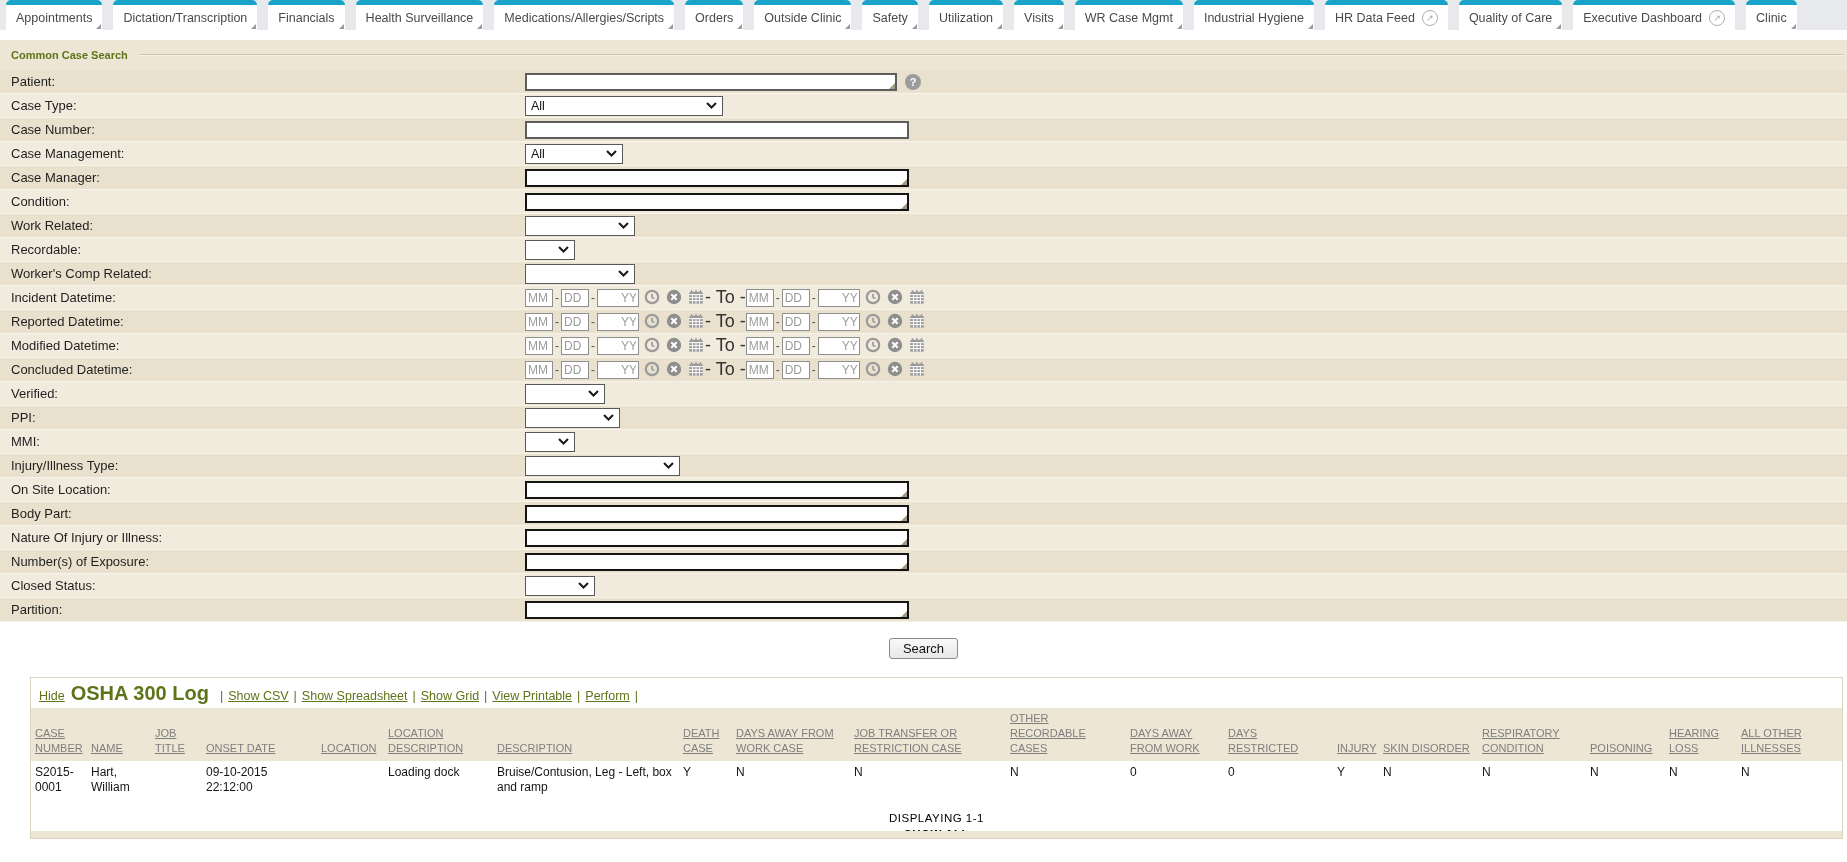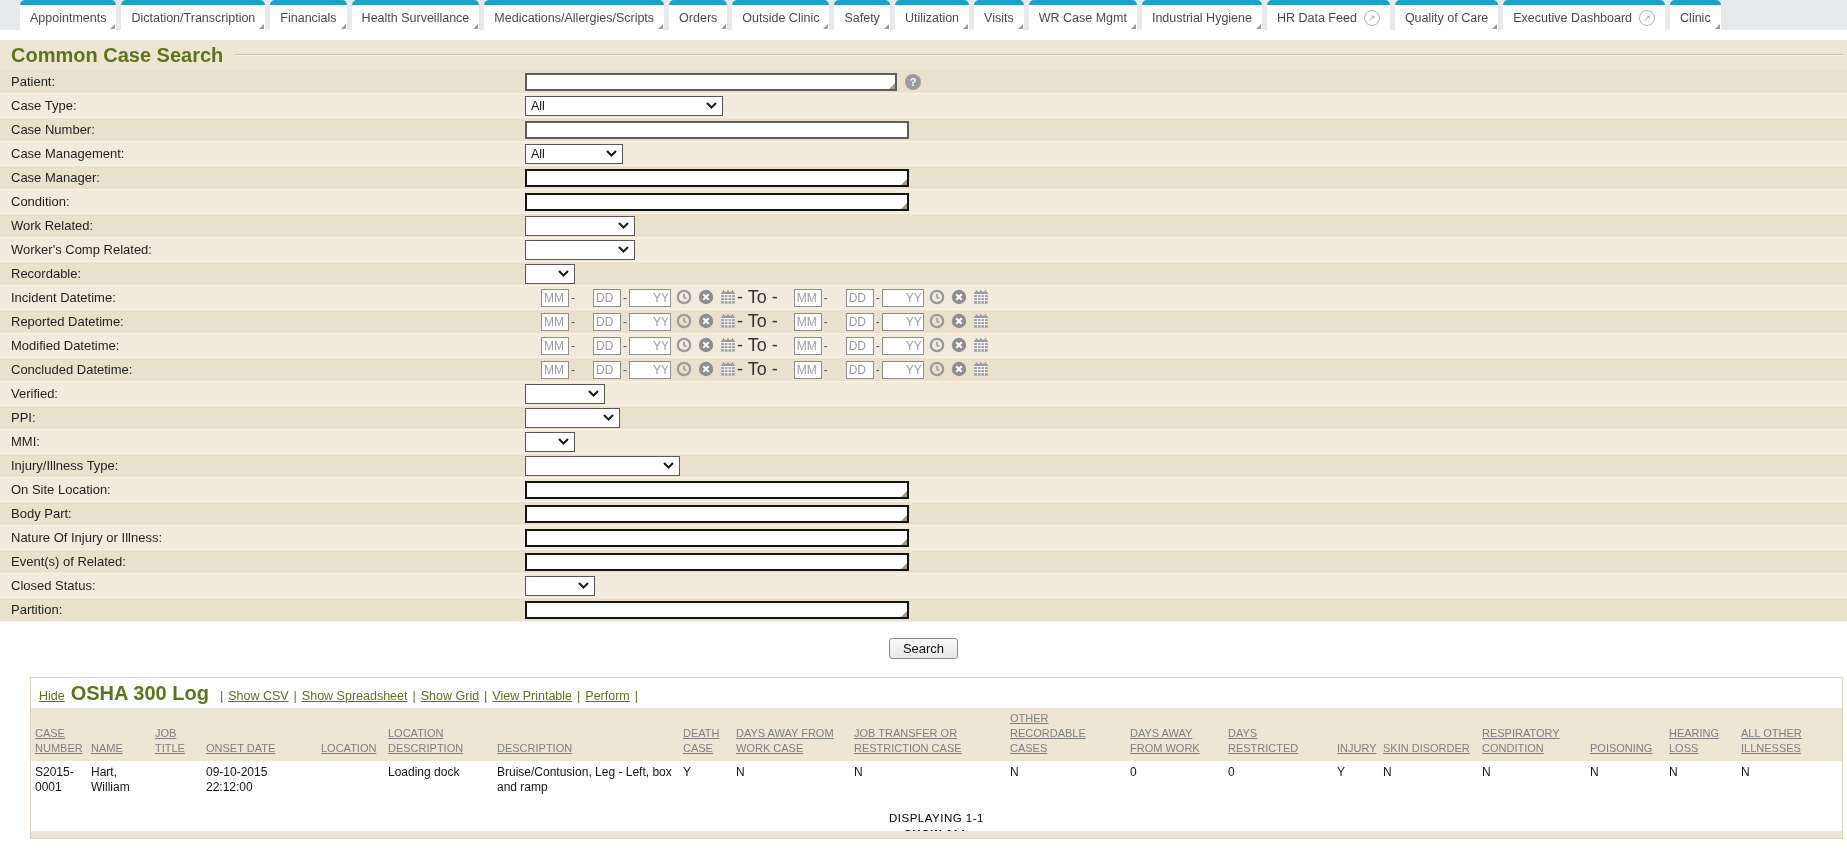--- a/index.html
+++ b/index.html
@@ -1,34 +1,34 @@
 <!DOCTYPE html>
 <html><head>
 <meta charset="utf-8">
 <style>
   * { box-sizing: border-box; margin: 0; padding: 0; }
   html,body { width:1847px; height:862px; overflow:hidden; background:#fff;
               font-family:"Liberation Sans", sans-serif; }
 
   
   .tabbar { background:#e8e9ed; height:30px; display:flex; align-items:flex-start;
-            padding-left:20px; gap:5px; white-space:nowrap; }
+            padding-left:6px; gap:11px; white-space:nowrap; }
   .tab { position:relative; background:#fff; border-top:5px solid #1aa3c9;
          border-radius:5px 5px 0 0; height:30px; display:flex; align-items:center;
          padding:0 10px; font-size:12.5px; color:#4a4a4a; cursor:pointer; }
   .tab .fold { position:absolute; right:1px; bottom:1px; width:0; height:0;
                border-left:5px solid transparent; border-bottom:5px solid #9b9b9b; }
   .tab .ext { display:inline-flex; align-items:center; justify-content:center;
               width:16px; height:16px; border:1px solid #b0b0b0; border-radius:50%;
               color:#a8a8a8; font-size:9px; margin-left:7px; background:#fff; }
 
   
   .form-area { margin-top:10px; }
   .legend-row { background:#ede6d5; height:30px; display:flex; align-items:center; padding-left:11px; }
-  .legend { color:#5e7419; font-weight:bold; font-size:20px; white-space:nowrap; }
+  .legend { color:#5e7419; font-weight:bold; font-size:11px; white-space:nowrap; }
   .legend-line { flex:1; height:2px; border-top:1px solid #c9c0a9; border-bottom:1px solid #f6f2e8;
                  margin:0 4px 0 12px; }
   .form-row { display:flex; align-items:center; height:24px; border-bottom:1px solid #f7f4ea;gap:20px; }
   .form-row:nth-child(odd) { background:#e9e1cd; }
   .form-row:nth-child(even){ background:#f1ebdd; }
   .flabel { width:505px; flex-shrink:0; padding-left:11px; font-size:13px; color:#1f1f1f; }
   .fctl { display:flex; align-items:center; }
   .ti { height:18px; border:2px solid #5d5d5d; background:#fff; font-size:12px; padding:0 3px; width:372px; }
   .ti.w2 { width:384px; }
   .ti.thick { border:2px solid #141414; width:384px; }
@@ -37,21 +37,21 @@
           border-left:6px solid transparent; border-bottom:6px solid #a39a85; }
   .sel { height:20px; background:#fff; border:1px solid #595959; display:inline-flex;
          align-items:center; justify-content:space-between; padding:0 5px;
          font-size:12.5px; color:#111; cursor:pointer; }
   .help { width:16px; height:16px; border-radius:50%; background:#9b9b9b; color:#fff;
           font-weight:bold; font-size:11px; display:inline-flex; align-items:center;
           justify-content:center; margin-left:8px; cursor:pointer; }
   .dgroup { display:inline-flex; align-items:center; gap:2px; }
   .df { height:18px; border:1px solid #8f8f8f; font-size:12px; padding:0 2px; color:#333; }
   .df::placeholder { color:#9b9b9b; }
-  .df.mm, .df.dd { width:28px;margin-left:16px; }
+  .df.mm, .df.dd { width:28px; }
   .df.yy { width:42px;padding-left:23px; }
   .dash { color:#555; font-size:12px; }
   .dicon { width:17px; height:17px; display:inline-flex; margin-left:3px; cursor:pointer; }
   .to-sep { margin:0 0; font-size:18px; color:#333; }
   .btn-row { text-align:center; margin-top:16px; }
   .btn { font-size:13px; padding:2px 13px; border:1px solid #8a8a8a; border-radius:3px;
          background:linear-gradient(#f9f9f9,#e7e7e7); color:#111; cursor:pointer;
          font-family:"Liberation Sans", sans-serif; }
 
   
@@ -219,35 +219,35 @@
           <span class="sel" style="width:110px">
             <span></span>
             <svg width="11" height="7" viewBox="0 0 11 7">
               <path d="M1 1l4.5 4.5L10 1" fill="none" stroke="#1a1a1a" stroke-width="2"></path>
             </svg>
           </span>
         </span>
     </div>
 
     <div class="form-row">
+      <span class="flabel">Recordable:</span>
+      <span class="fctl">
+          <span class="sel" style="width:50px">
+            <span></span>
+            <svg width="11" height="7" viewBox="0 0 11 7">
+              <path d="M1 1l4.5 4.5L10 1" fill="none" stroke="#1a1a1a" stroke-width="2"></path>
+            </svg>
+          </span>
+        </span>
+    </div>
+
+    <div class="form-row">
       <span class="flabel">Worker's Comp Related:</span>
       <span class="fctl">
           <span class="sel" style="width:110px">
-            <span></span>
-            <svg width="11" height="7" viewBox="0 0 11 7">
-              <path d="M1 1l4.5 4.5L10 1" fill="none" stroke="#1a1a1a" stroke-width="2"></path>
-            </svg>
-          </span>
-        </span>
-    </div>
-
-    <div class="form-row">
-      <span class="flabel">Recordable:</span>
-      <span class="fctl">
-          <span class="sel" style="width:50px">
             <span></span>
             <svg width="11" height="7" viewBox="0 0 11 7">
               <path d="M1 1l4.5 4.5L10 1" fill="none" stroke="#1a1a1a" stroke-width="2"></path>
             </svg>
           </span>
         </span>
     </div>
 
     <div class="form-row">
       <span class="flabel">Incident Datetime:</span>
@@ -589,21 +589,21 @@
       <span class="flabel">Nature Of Injury or Illness:</span>
       <span class="fctl">
           <span class="inw">
             <input class="ti thick" value="" style="">
             <i class="grip"></i>
           </span>
         </span>
     </div>
 
     <div class="form-row">
-      <span class="flabel">Event(s) of Related:</span>
+      <span class="flabel">Number(s) of Exposure:</span>
       <span class="fctl">
           <span class="inw">
             <input class="ti thick" value="" style="">
             <i class="grip"></i>
           </span>
         </span>
     </div>
 
     <div class="form-row">
       <span class="flabel">Closed Status:</span>

